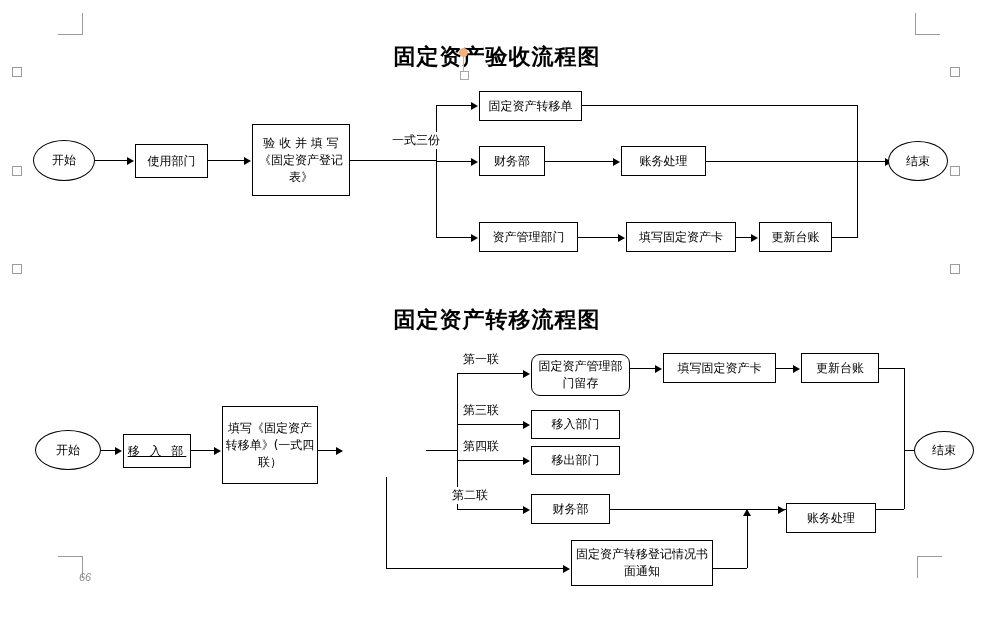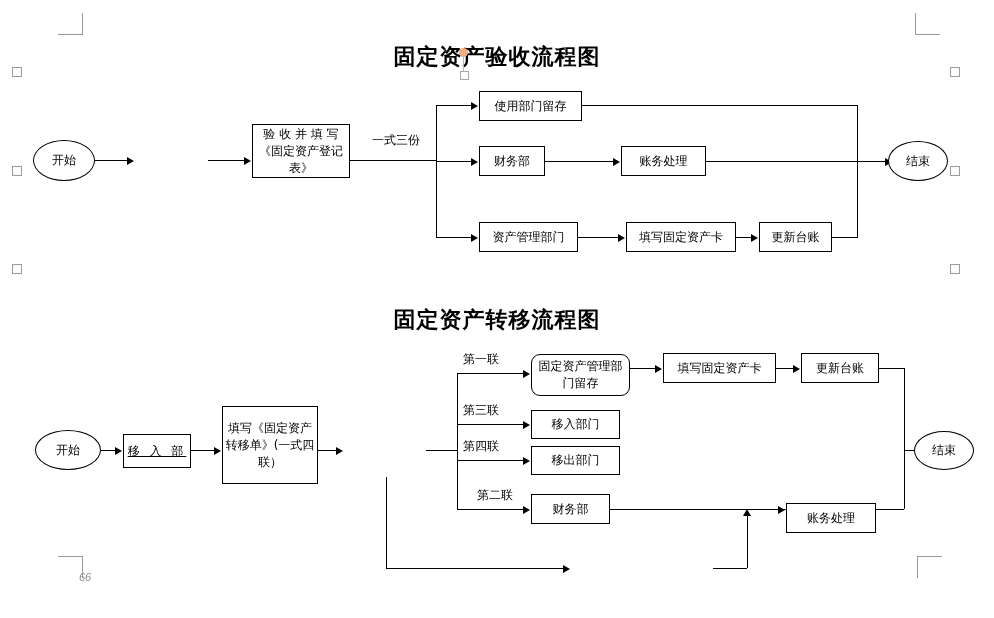--- a/index.html
+++ b/index.html
@@ -98,34 +98,35 @@
   <div class="title" style="top:42px;">固定资产验收流程图</div>
   <div class="cursor-dot" style="left:459px;top:48px;"></div>
   <div class="cursor-stem" style="left:463px;top:56px;"></div>
   <div class="cursor-sq" style="left:460px;top:71px;"></div>
 
   <div class="term" style="left:33px;top:140px;width:62px;height:41px;">开始</div>
 
   <div class="hl" style="left:95px;top:160px;width:32px;"></div>
   <div class="arw" style="left:127px;top:157px;"></div>
 
+  <div class="node" style="left:135px;top:144px;width:73px;height:34px;">使用部门</div>
 
   <div class="hl" style="left:208px;top:160px;width:36px;"></div>
   <div class="arw" style="left:244px;top:157px;"></div>
 
-  <div class="node" style="left:252px;top:124px;width:98px;height:54px;text-align:center;">验 收 并 填 写《固定资产登记表》</div>
+  <div class="node" style="left:252px;top:124px;width:98px;height:72px;text-align:center;">验 收 并 填 写《固定资产登记表》</div>
 
   <div class="hl" style="left:350px;top:160px;width:87px;"></div>
-  <div class="lbl" style="left:372px;top:132px;">一式三份</div>
+  <div class="lbl" style="left:392px;top:132px;">一式三份</div>
 
   <div class="vl" style="left:436px;top:105px;height:133px;"></div>
 
   <div class="hl" style="left:436px;top:105px;width:35px;"></div>
   <div class="arw" style="left:471px;top:102px;"></div>
-  <div class="node" style="left:479px;top:91px;width:103px;height:30px;">使用部门留存</div>
+  <div class="node" style="left:479px;top:91px;width:103px;height:30px;">固定资产转移单</div>
   <div class="hl" style="left:582px;top:105px;width:276px;"></div>
 
   <div class="hl" style="left:436px;top:161px;width:35px;"></div>
   <div class="arw" style="left:471px;top:158px;"></div>
   <div class="node" style="left:479px;top:146px;width:66px;height:30px;">财务部</div>
   <div class="hl" style="left:545px;top:161px;width:68px;"></div>
   <div class="arw" style="left:613px;top:158px;"></div>
   <div class="node" style="left:621px;top:146px;width:85px;height:30px;">账务处理</div>
   <div class="hl" style="left:706px;top:161px;width:152px;"></div>
 
@@ -180,32 +181,33 @@
   <div class="lbl" style="left:463px;top:402px;">第三联</div>
   <div class="hl" style="left:457px;top:424px;width:66px;"></div>
   <div class="arw" style="left:523px;top:421px;"></div>
   <div class="node" style="left:531px;top:410px;width:89px;height:29px;">移入部门</div>
 
   <div class="lbl" style="left:463px;top:438px;">第四联</div>
   <div class="hl" style="left:457px;top:460px;width:66px;"></div>
   <div class="arw" style="left:523px;top:457px;"></div>
   <div class="node" style="left:531px;top:446px;width:89px;height:29px;">移出部门</div>
 
-  <div class="lbl" style="left:477px;top:487px;font-family:Liberation Serif, serif;">第二联</div>
+  <div class="lbl" style="left:452px;top:487px;font-family:Liberation Serif, serif;">第二联</div>
   <div class="hl" style="left:457px;top:509px;width:66px;"></div>
   <div class="arw" style="left:523px;top:506px;"></div>
   <div class="node" style="left:531px;top:494px;width:79px;height:30px;">财务部</div>
 
   <div class="hl" style="left:610px;top:509px;width:176px;"></div>
   <div class="arw" style="left:778px;top:506px;"></div>
   <div class="node" style="left:786px;top:503px;width:90px;height:30px;">账务处理</div>
 
   <div class="vl" style="left:386px;top:477px;height:91px;"></div>
   <div class="hl" style="left:386px;top:568px;width:177px;"></div>
   <div class="arw" style="left:563px;top:565px;"></div>
+  <div class="node" style="left:571px;top:540px;width:142px;height:46px;">固定资产转移登记情况书面通知</div>
 
   <div class="hl" style="left:713px;top:568px;width:34px;"></div>
   <div class="vl" style="left:747px;top:516px;height:52px;"></div>
   <div class="arw up" style="left:743px;top:509px;"></div>
 
   <div class="vl" style="left:904px;top:368px;height:141px;"></div>
   <div class="hl" style="left:879px;top:368px;width:25px;"></div>
   <div class="hl" style="left:876px;top:509px;width:28px;"></div>
   <div class="hl" style="left:904px;top:450px;width:17px;"></div>
   <div class="arw" style="left:921px;top:447px;"></div>

